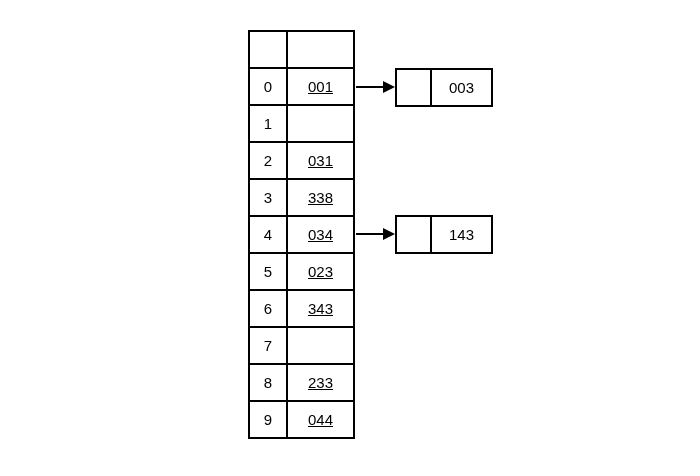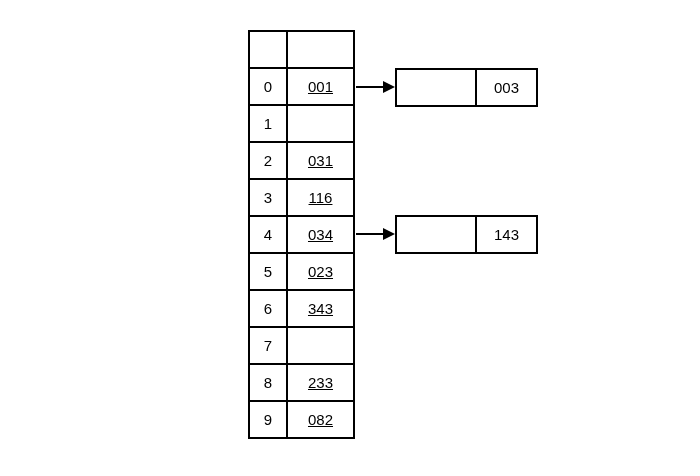--- a/index.html
+++ b/index.html
@@ -29,21 +29,20 @@
   }
   td.idx { width: 36px; }
   td.val { width: 65px; text-decoration: underline; }
   .node {
     position: absolute;
     left: 395px;
     display: flex;
     border: 2px solid #000000;
     height: 35px;
     background: #ffffff;
-    padding-left: 45px;
   }
   .node-0 { top: 68px; }
   .node-1 { top: 215px; }
   .node-cell {
     display: flex;
     align-items: center;
     justify-content: center;
     height: 35px;
   }
   .node-ptr { width: 33px; border-right: 2px solid #000000; }
@@ -93,21 +92,21 @@
     <tr>
       <td class="idx">1</td>
       <td class="val"></td>
     </tr>
     <tr>
       <td class="idx">2</td>
       <td class="val">031</td>
     </tr>
     <tr>
       <td class="idx">3</td>
-      <td class="val">116</td>
+      <td class="val">338</td>
     </tr>
     <tr>
       <td class="idx">4</td>
       <td class="val">034</td>
     </tr>
     <tr>
       <td class="idx">5</td>
       <td class="val">023</td>
     </tr>
     <tr>
@@ -117,21 +116,21 @@
     <tr>
       <td class="idx">7</td>
       <td class="val"></td>
     </tr>
     <tr>
       <td class="idx">8</td>
       <td class="val">233</td>
     </tr>
     <tr>
       <td class="idx">9</td>
-      <td class="val">082</td>
+      <td class="val">044</td>
     </tr>
   </tbody>
     </table>
 
   <div class="arrow arrow-0">
     <div class="shaft"></div>
     <div class="head"></div>
   </div>
 
   <div class="arrow arrow-1">

